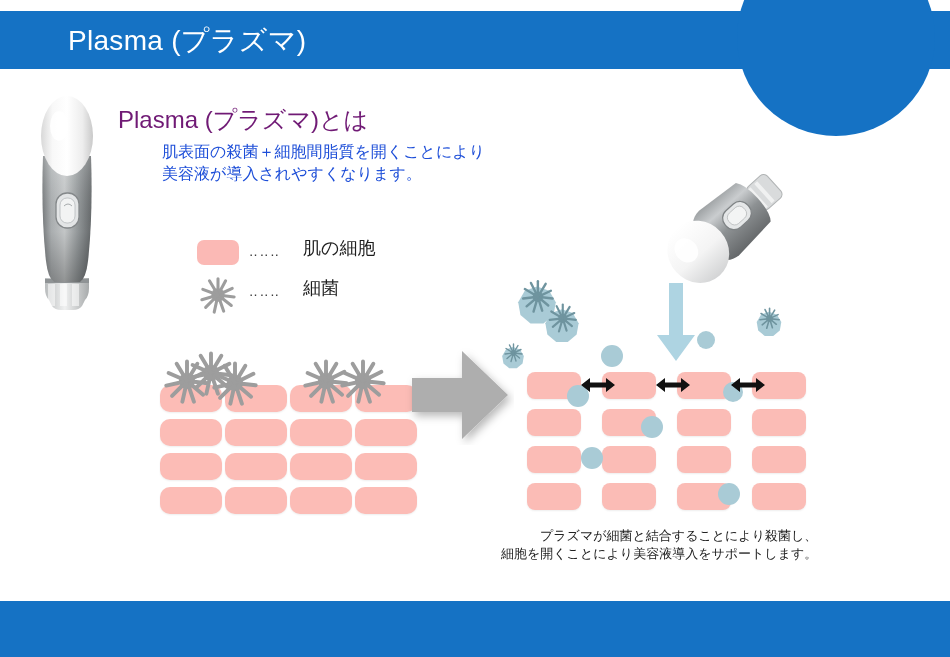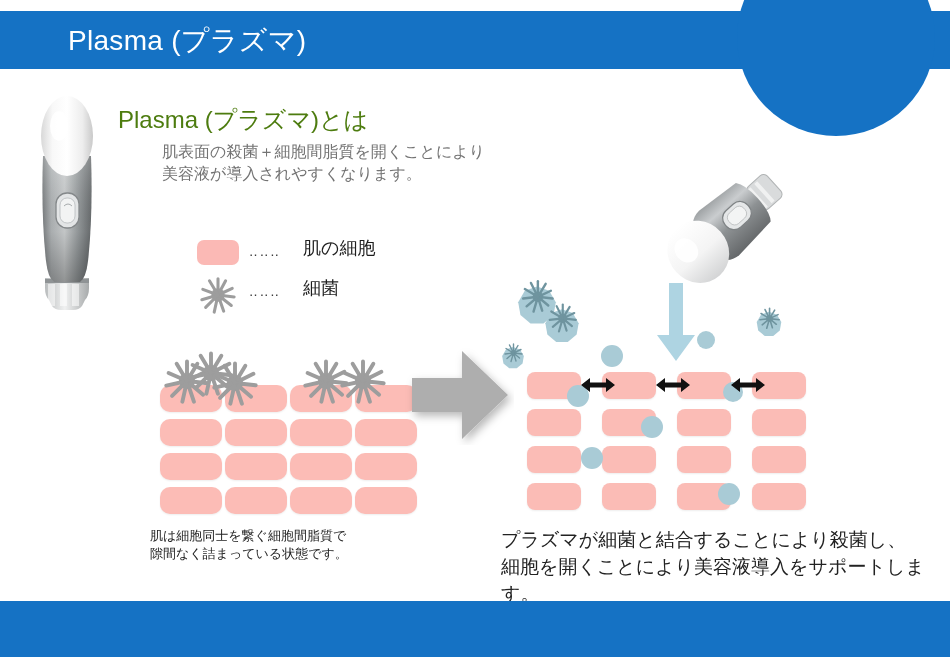--- a/index.html
+++ b/index.html
@@ -78,30 +78,30 @@
     overflow: hidden;
     opacity: 0.6;
   }
 
   
   #heading {
     position: absolute;
     left: 118px;
     top: 104px;
     font-size: 24px;
-    color: #4d7c0f;
+    color: #701a75;
     white-space: nowrap;
   }
   #lead-text {
     position: absolute;
     left: 162px;
     top: 141px;
     font-size: 16px;
     line-height: 1.36;
-    color: #737373;
+    color: #1d4ed8;
     white-space: pre-line;
   }
   #bacteria-note {
     position: absolute;
     left: 160px;
     top: 310px;
     font-size: 9px;
     line-height: 1.45;
     color: #2a2a2a;
     white-space: pre-line;
@@ -113,24 +113,25 @@
     top: 527px;
     font-size: 13px;
     line-height: 1.42;
     color: #222222;
     white-space: pre-line;
   }
   #caption-right {
     position: absolute;
     left: 501px;
     top: 527px;
-    font-size: 19px;
+    font-size: 13px;
     line-height: 1.42;
     color: #222222;
     white-space: pre-line;
+    text-align: right;
   }
 
   
   #legend {
     position: absolute;
     left: 197px;
     top: 236px;
   }
   .legend-row {
     position: relative;
@@ -556,21 +557,19 @@
           <line x1="31" y1="24" x2="36" y2="40" stroke="#6f949f" stroke-width="2.8" stroke-linecap="round"></line>
           <line x1="31" y1="24" x2="26" y2="41" stroke="#6f949f" stroke-width="2.8" stroke-linecap="round"></line>
           <line x1="31" y1="24" x2="18" y2="35" stroke="#6f949f" stroke-width="2.8" stroke-linecap="round"></line>
           <line x1="31" y1="24" x2="14" y2="26" stroke="#6f949f" stroke-width="2.8" stroke-linecap="round"></line>
           <line x1="31" y1="24" x2="16" y2="15" stroke="#6f949f" stroke-width="2.8" stroke-linecap="round"></line>
           <line x1="31" y1="24" x2="23" y2="8" stroke="#6f949f" stroke-width="2.8" stroke-linecap="round"></line>
         </g>
       </svg>
     </div>
 
-  <div id="caption-left">肌は細胞同士を繋ぐ細胞間脂質で
-隙間なく詰まっている状態です。</div>
   <div id="caption-right">プラズマが細菌と結合することにより殺菌し、
 細胞を開くことにより美容液導入をサポートします。</div>
 
   <div id="footer-band"></div>
   <div id="footer-watermark"></div>
 
 </div>
 
 </body></html>

